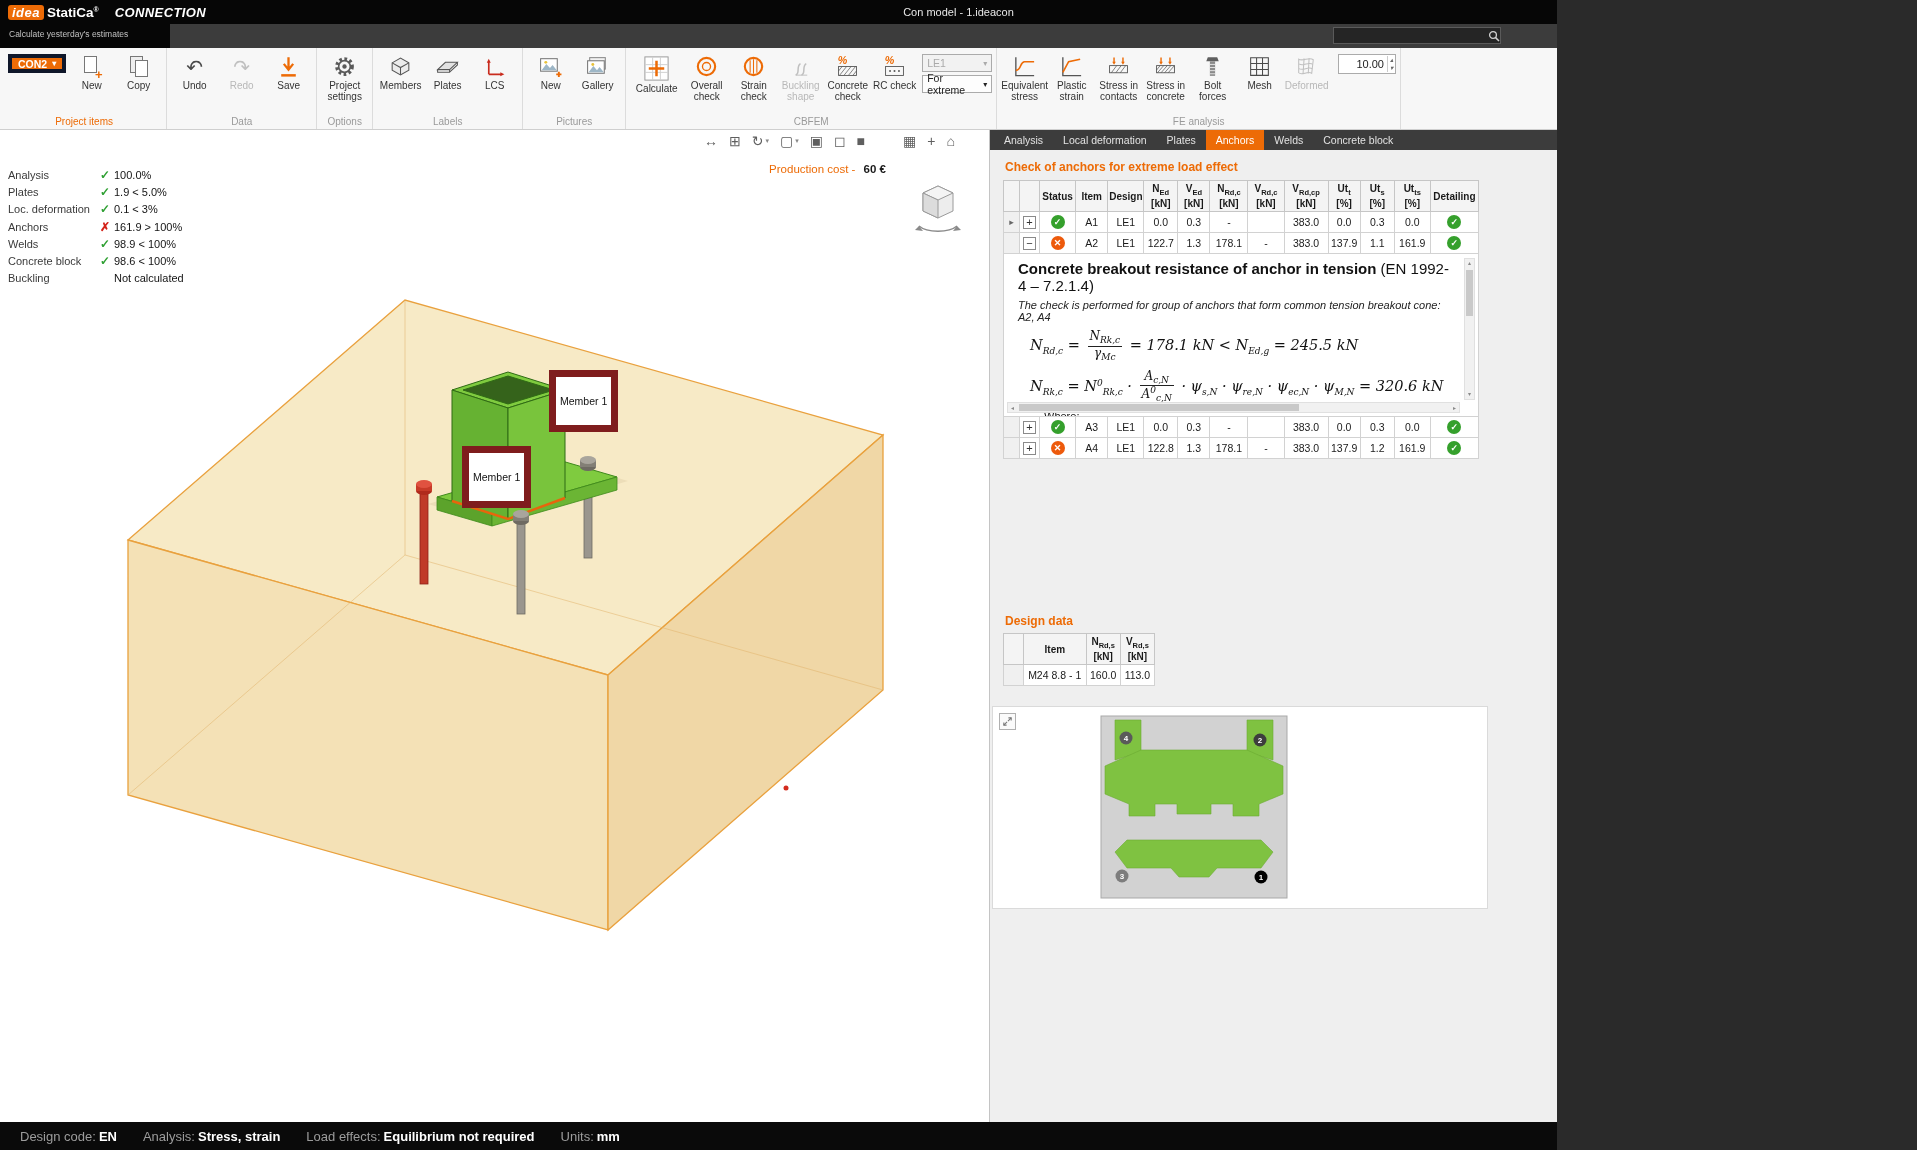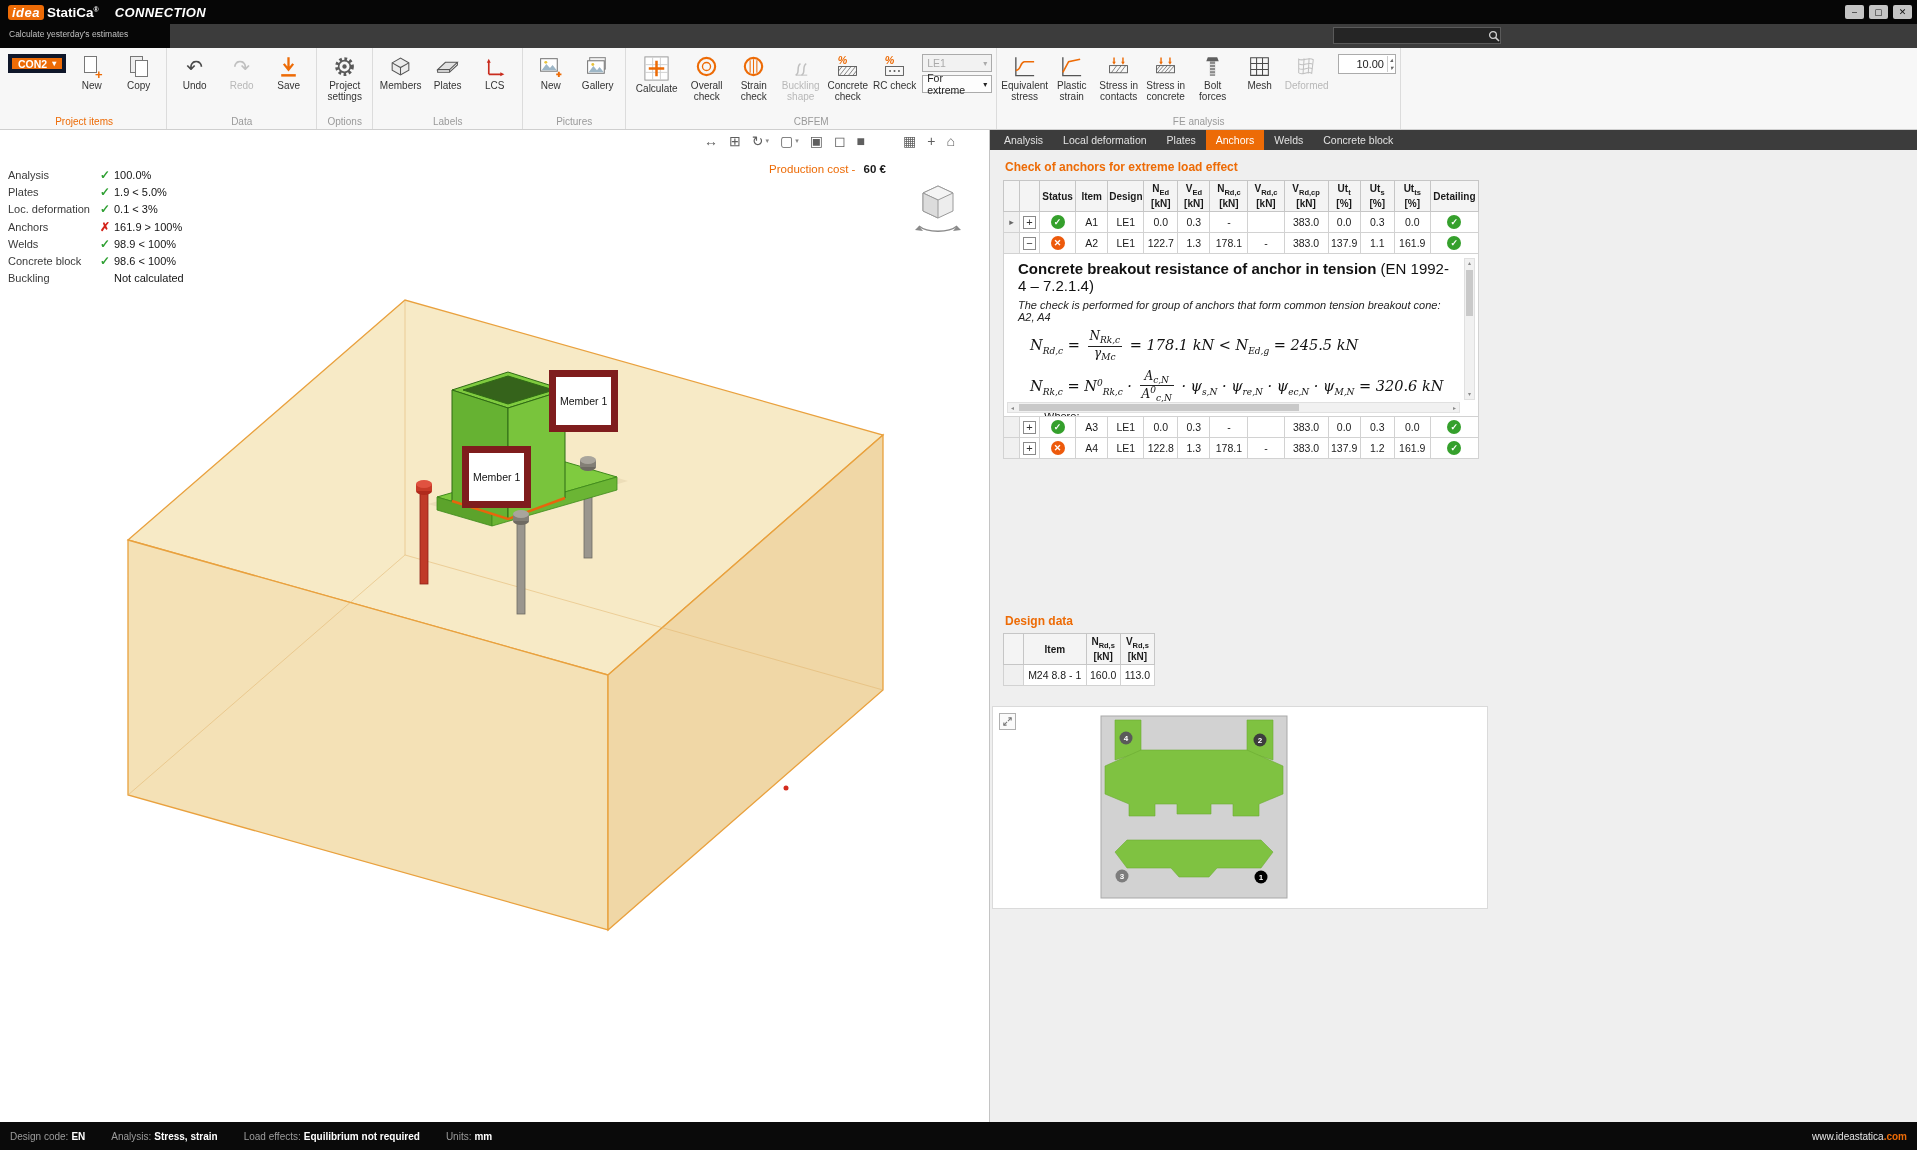--- a/index.html
+++ b/index.html
@@ -1,17 +1,17 @@
 <!DOCTYPE html>
 <html><head>
 <meta charset="utf-8">
 <style>
   html,body{margin:0;padding:0;background:#2a2a2a}
   *{box-sizing:border-box}
-  #app{position:relative;width:1917px;height:1150px;background:#ffffff;overflow:hidden;
+  #app{position:relative;width:1557px;height:1150px;background:#ffffff;overflow:hidden;
        font-family:"Liberation Sans",sans-serif;color:#222;font-size:11px}
 
   
   .row1{position:absolute;left:0;top:0;width:1917px;height:24px;background:#060606;display:flex;align-items:center;z-index:5}
   .logo{display:flex;align-items:center;padding-left:8px;z-index:2}
   .idea{background:#ED6B06;color:#fff;font-weight:700;font-style:italic;font-size:13px;padding:0 4px;border-radius:3px;letter-spacing:.5px}
   .statica{color:#fff;font-weight:700;font-size:13.5px;margin-left:3px}
   .reg{font-size:7px;color:#fff}
   .appname{color:#fff;font-style:italic;font-weight:700;font-size:13px;margin-left:16px;letter-spacing:.4px}
   .wintitle{position:absolute;left:0;right:0;text-align:center;color:#E8E8E8;font-size:11px;pointer-events:none}
@@ -113,38 +113,39 @@
   .witem{display:flex;margin-left:26px;white-space:nowrap;overflow:hidden;line-height:16px}
   .wsym{width:120px;font-family:"DejaVu Serif",serif;font-style:italic;font-size:12.5px;color:#111;flex:none}
   .wdesc{font-size:11px;color:#111}
   .vsb{position:absolute;right:3px;top:4px;bottom:16px;width:11px;background:#F1F1F1;border:1px solid #E0E0E0}
   .vsb .sbthumb{position:absolute;left:1px;right:1px;top:11px;height:46px;background:#C9C9C9}
   .hsb{position:absolute;left:3px;right:18px;bottom:3px;height:11px;background:#F1F1F1;border:1px solid #E0E0E0}
   .hsb .sbthumbh{position:absolute;top:1px;bottom:1px;left:11px;width:62%;background:#C9C9C9}
   .sbarr{position:absolute;font-size:6px;color:#8a8a8a;line-height:9px;text-align:center;width:9px}
 
   
-  .statusbar{position:absolute;left:0;top:1122px;width:1917px;height:28px;background:#0A0A0A;display:flex;align-items:center;padding:0 10px;font-size:10px}
+  .statusbar{position:absolute;left:0;top:1122px;width:1917px;height:28px;background:#0A0A0A;display:flex;align-items:center;padding:0 20px;font-size:13px}
   .sbl{color:#9C9C9C}
   .sbv{color:#FFF;font-weight:700;margin-left:3px}
   .sbitem{margin-right:26px}
   .sbsite{margin-left:auto;color:#E6E6E6}
   .tld{color:#ED6B06}
 </style>
 </head>
 <body>
 
 <div id="app">
 
   <div class="row1">
     <div class="logo">
       <span class="idea">idea</span>
       <span class="statica"><span>StatiCa</span><sup class="reg">®</sup></span>
       <span class="appname">CONNECTION</span>
     </div>
+    <div class="wintitle">Con model - 1.ideacon</div>
     <div class="winbtns">
       <span class="wb">–</span>
       <span class="wb">▢</span>
       <span class="wb">✕</span>
     </div>
   </div>
 
   <div class="row2">
     <div class="tagline">Calculate yesterday's estimates</div>
     <div class="searchbox">

